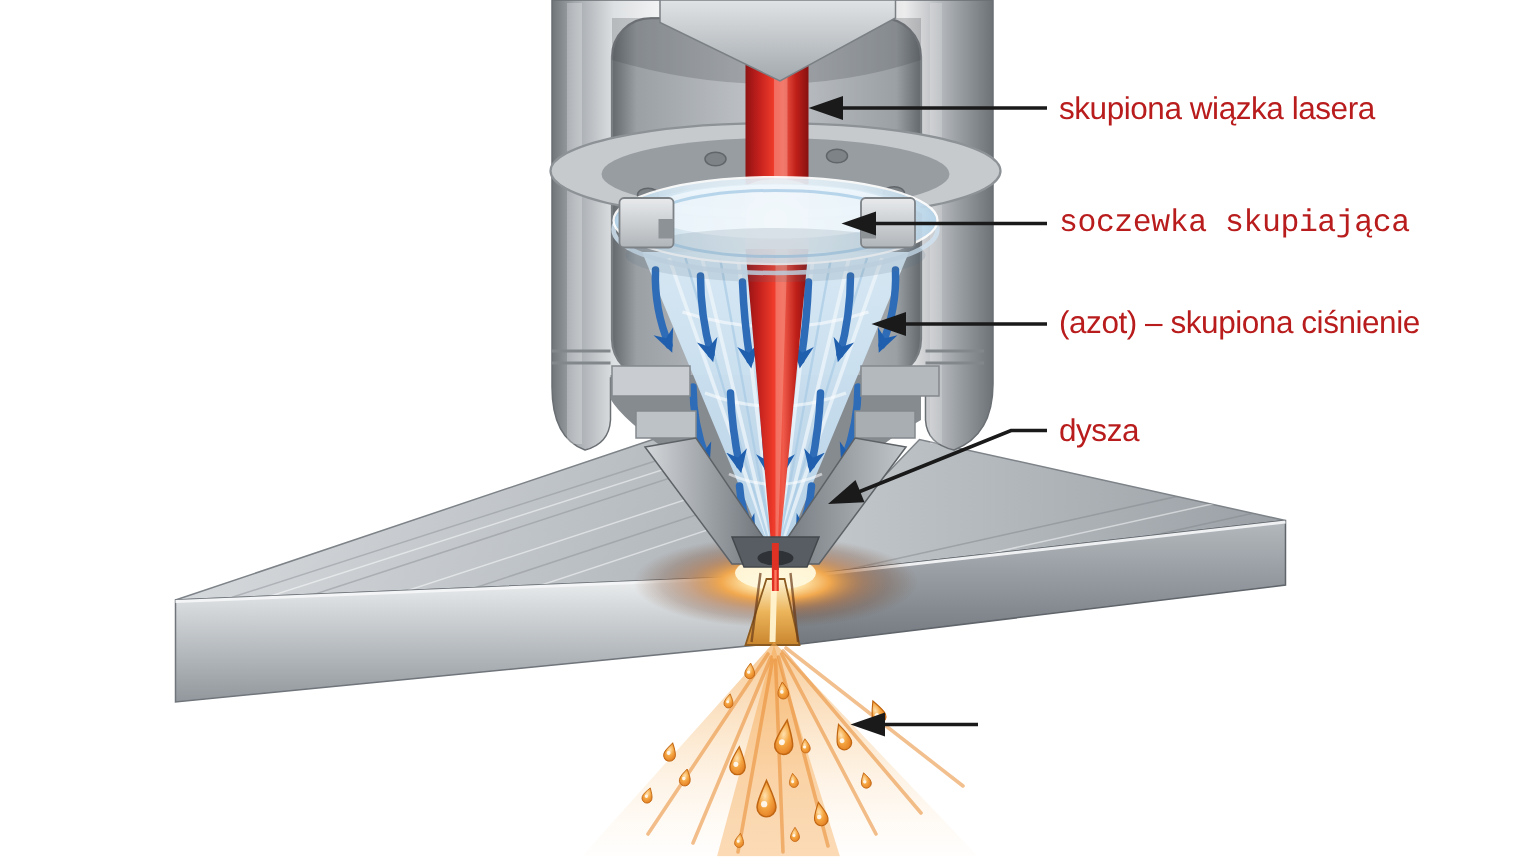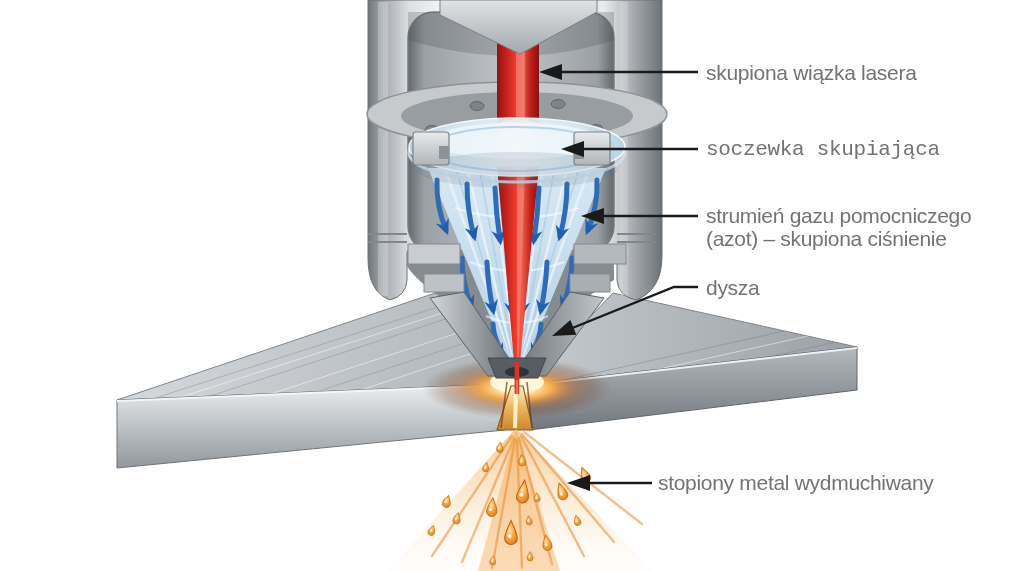--- a/index.html
+++ b/index.html
@@ -2,21 +2,21 @@
 <html><head>
 <meta charset="utf-8">
 <style>
   html,body{margin:0;padding:0;background:#ffffff;}
   #stage{
     position:relative;width:1024px;height:571px;background:#ffffff;overflow:hidden;
     font-family:"Liberation Sans", sans-serif;
   }
   #scene{position:absolute;left:0;top:0;}
   .lbl{
-    position:absolute;color:#737373;font-size:21px;line-height:23px;
+    position:absolute;color:#b91c1c;font-size:21px;line-height:23px;
     letter-spacing:-0.3px;white-space:nowrap;
   }
 </style>
 </head>
 <body>
 
 <div id="stage">
 
 <svg id="scene" width="1024" height="571" viewBox="0 0 1024 571" xmlns="http://www.w3.org/2000/svg">
   <defs>
@@ -393,23 +393,21 @@
     <path d="M0,0 L23,-8 L23,8 Z" transform="translate(552,336) rotate(-22)"></path>
     <path d="M567,483 l23,-8 v16 z"></path>
   </g>
 </svg>
 
 <div class="lbl" style="left:706px;top:61px;">skupiona wiązka lasera</div>
 
 <div class="lbl" style="left:706px;top:138px;font-family:Liberation Mono, monospace;">soczewka skupiająca</div>
 
 <div class="lbl" style="left:706px;top:204px;">
-  <div>strumień gazu pomocniczego</div>
   <div>(azot) – skupiona ciśnienie</div>
 </div>
 
 <div class="lbl" style="left:706px;top:276px;">dysza</div>
 
 <div class="lbl" style="left:658px;top:471px;">
-  <div>stopiony metal wydmuchiwany</div>
 </div>
 
 </div>
 
 </body></html>

